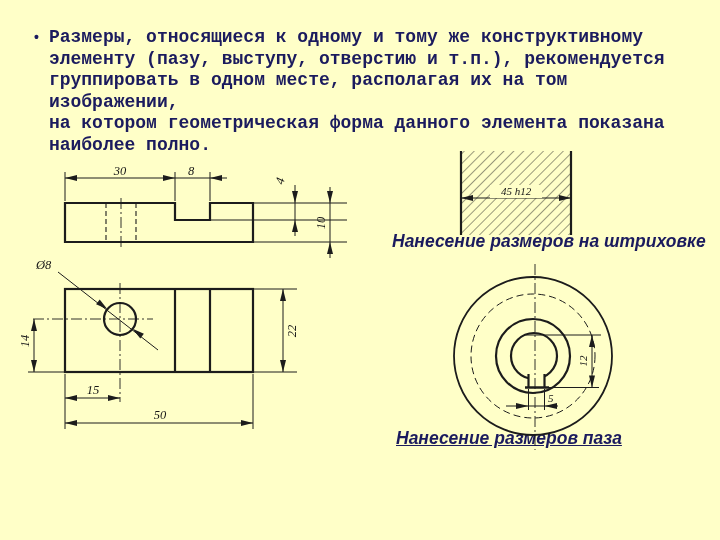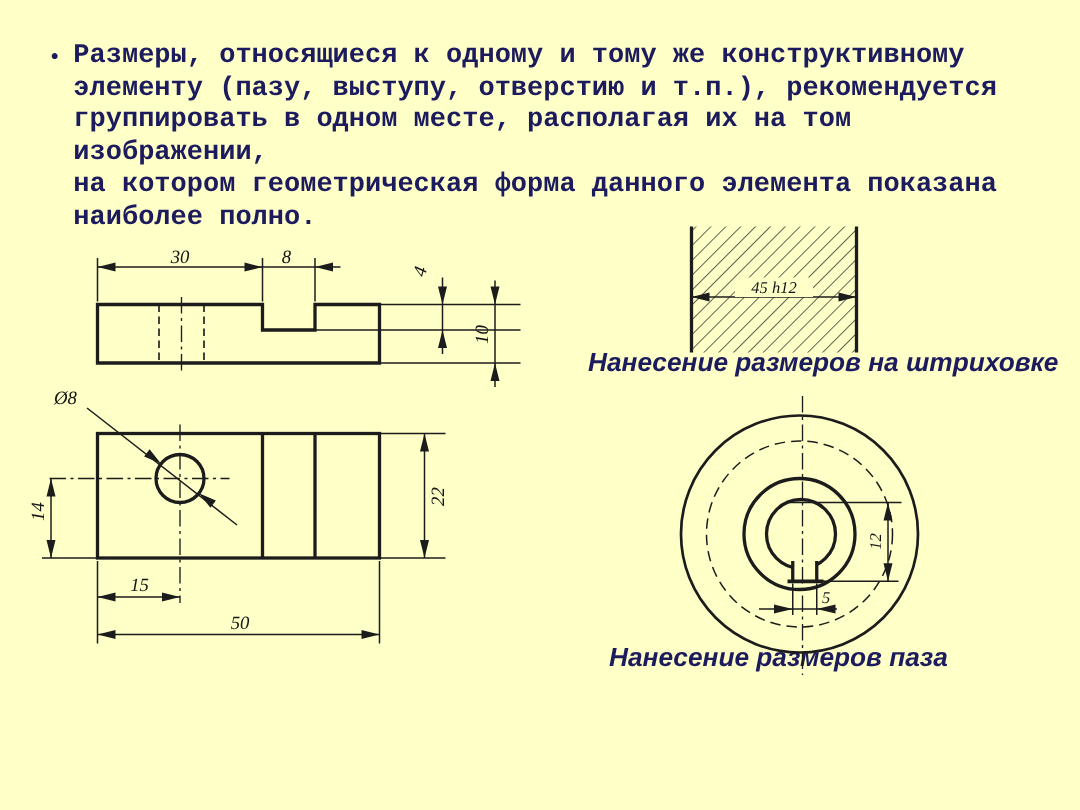--- a/index.html
+++ b/index.html
@@ -13,21 +13,21 @@
     display:flex;gap:10px;
     color:#1B1B5E;font-weight:bold;font-size:18px;line-height:21.5px;
   }
   .bullet-marker{font-size:14px;line-height:21.5px;padding-left:2px;}
   .bullet-text{white-space:pre-line;font-family:Liberation Mono, monospace;}
   .caption{
     position:absolute;color:#1B1B5E;font-weight:bold;font-style:italic;
     font-size:17.5px;z-index:2;white-space:nowrap;text-align:right;
   }
   #caption-hatch{left:392px;top:231px;}
-  #caption-keyway{left:406px;top:428px;}
+  #caption-keyway{left:396px;top:428px;text-decoration:underline;}
   svg{position:absolute;z-index:3;}
   #fig-views{left:15px;top:155px;}
   #fig-hatch{left:440px;top:145px;z-index:1;}
   #fig-keyway{left:430px;top:258px;}
   .thick{stroke:#1c1c1c;stroke-width:2.2;fill:none;}
   .med{stroke:#1c1c1c;stroke-width:1.8;fill:none;}
   .thin{stroke:#1c1c1c;stroke-width:1;fill:none;}
   .hid{stroke:#1c1c1c;stroke-width:1.1;fill:none;stroke-dasharray:5,3;}
   .cline{stroke:#1c1c1c;stroke-width:0.9;fill:none;stroke-dasharray:11,3,2,3;}
   .dashc{stroke:#1c1c1c;stroke-width:1;fill:none;stroke-dasharray:7,4;}

